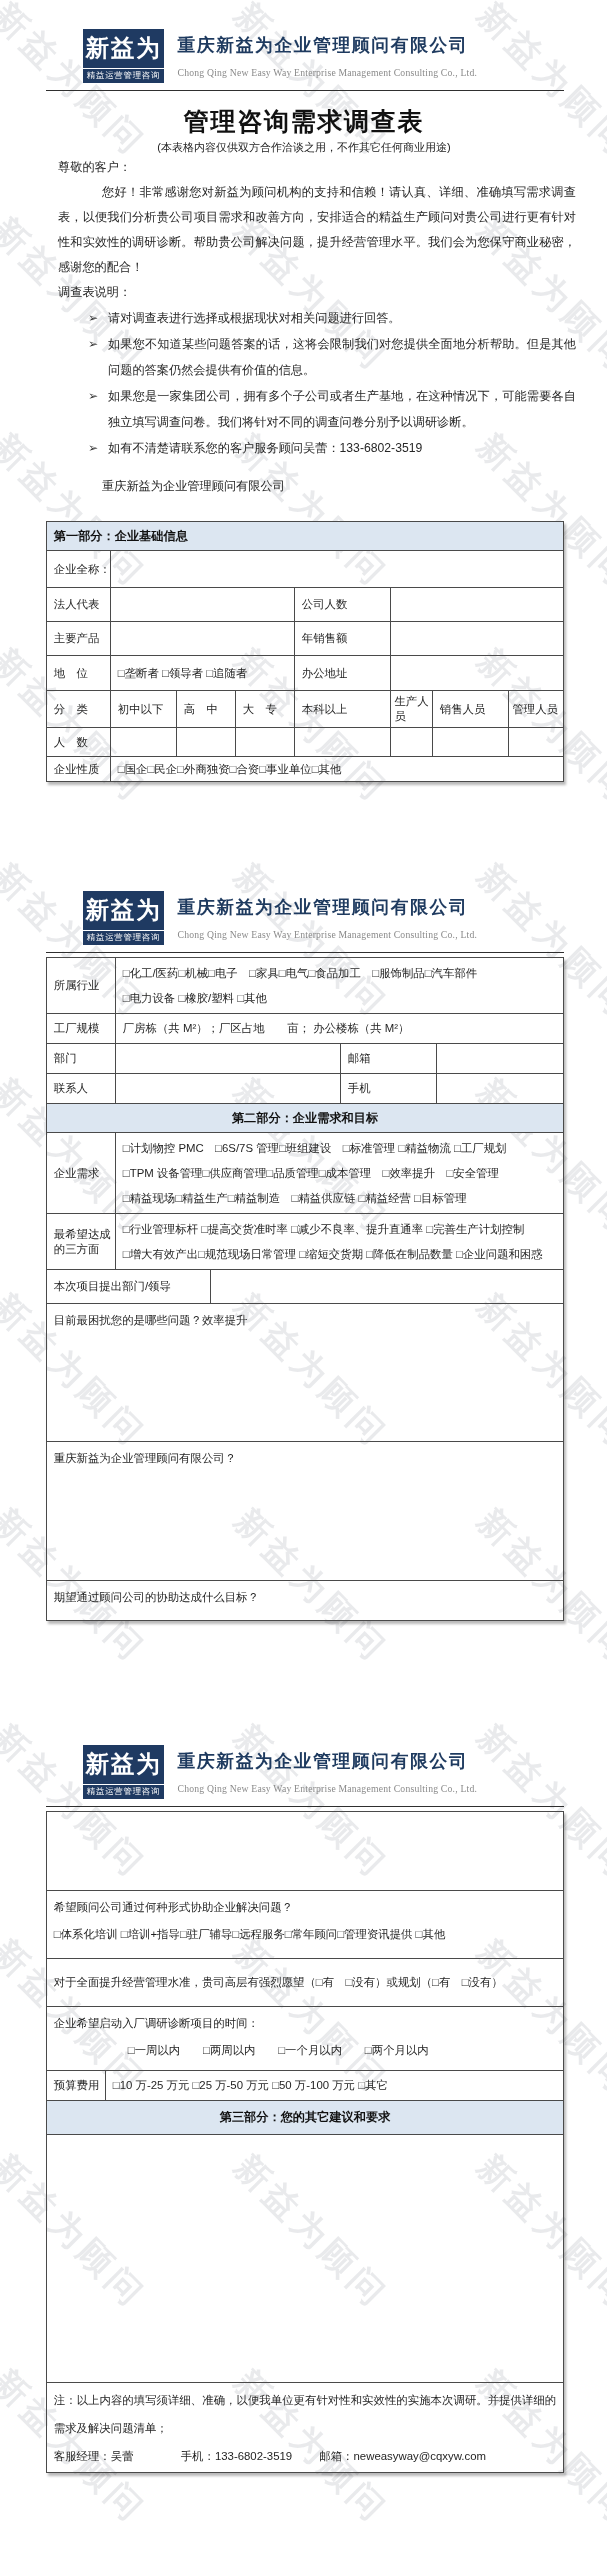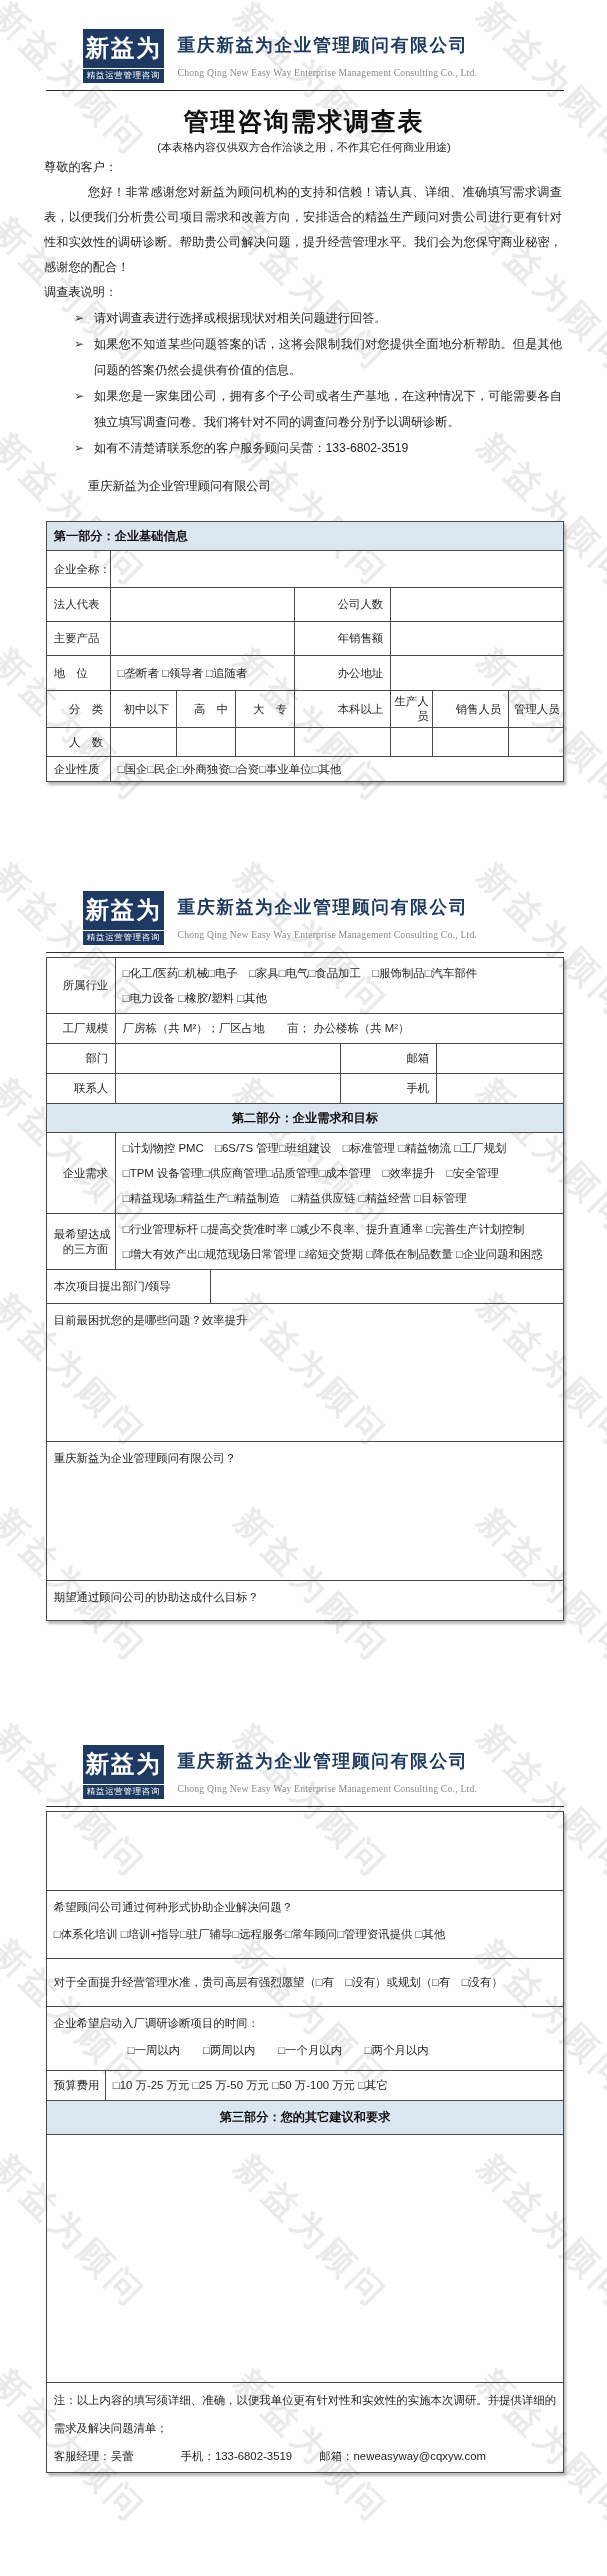--- a/index.html
+++ b/index.html
@@ -51,21 +51,21 @@
   
   .doc-title{
     position:absolute;left:0;top:105px;width:608px;text-align:center;z-index:1;
     font-size:25px;font-weight:bold;color:#111;letter-spacing:1.7px;
   }
   .doc-subtitle{
     position:absolute;left:0;top:140px;width:608px;text-align:center;z-index:1;
     font-size:11px;color:#222;
   }
   .intro{
-    position:absolute;left:44px;top:155px;width:518px;z-index:1;
+    position:absolute;left:58px;top:155px;width:518px;z-index:1;
     font-size:12.2px;color:#262626;
   }
   .salutation{line-height:25px;}
   .intro-para{line-height:25px;text-align:justify;text-indent:44px;}
   .notes-title{line-height:25px;}
   .bullet{display:flex;line-height:26px;padding-left:30px;}
   .bullet-marker{flex:0 0 20px;color:#333;}
   .bullet-text{flex:1;text-align:justify;}
   .signoff{margin-top:12.7px;padding-left:44px;line-height:25px;}
   
@@ -81,21 +81,21 @@
     padding:2.5px 6.8px;
     overflow:hidden;
   }
   td.sec-head{
     background:#DCE6F1;
     font-weight:bold;font-size:12.2px;color:#111;
     border-top:1.7px solid #2b2b2b;border-bottom:1.7px solid #2b2b2b;
   }
   td.sec-head.center{text-align:center;}
   td.lbl{white-space:nowrap;}
-  td.lbl-c{text-align:right;white-space:nowrap;font-family:Liberation Serif, serif;}
+  td.lbl-c{text-align:left;white-space:nowrap;font-family:Liberation Serif, serif;}
   td.top{vertical-align:top;padding-top:5px;}
   .opt-line{line-height:25px;white-space:pre-wrap;}
   .q-line{line-height:27px;}
   .indent-opts{padding-left:74px;}
   .note-line{line-height:28px;text-align:justify;}
   .contact-line{line-height:28px;}
   .contact-line span{display:inline-block;}
   .contact-line .c1{margin-right:44px;}
   .contact-line .c2{margin-right:24px;}
 </style>

